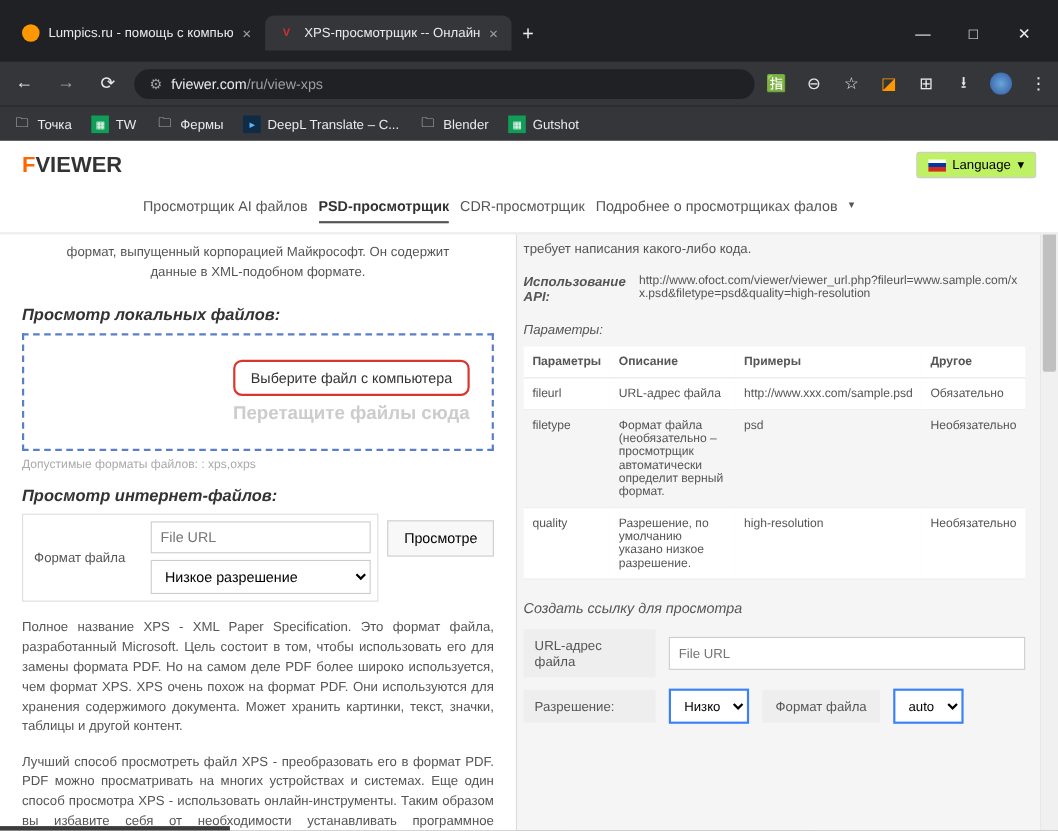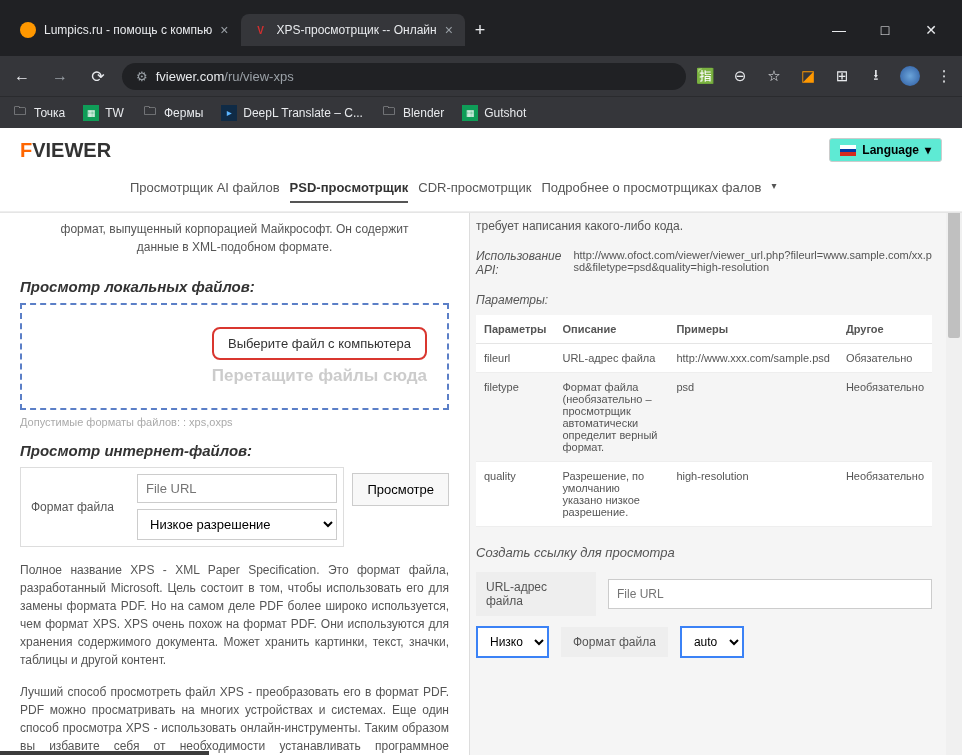--- a/index.html
+++ b/index.html
@@ -32,21 +32,21 @@
 .page-viewport { height: 643px; overflow: hidden; position: relative; background: #bbb; }
 .page-bg { position: absolute; inset: 0; background: radial-gradient(circle at 20% 30%, rgba(255,255,255,0.7) 5%, transparent 6%), radial-gradient(circle at 70% 60%, rgba(255,255,255,0.6) 8%, transparent 9%), linear-gradient(135deg, #a8a8b0, #c5c5cc); filter: blur(2px); }
 
 .left-col { width: 478px; background: #fff; margin-left: 0; border-right: 1px solid #ddd; overflow: hidden; }
 .right-col { width: 484px; background: #f5f5f5; overflow: hidden; position: relative; }
 
 .site-header { display: flex; align-items: center; padding: 10px 20px; justify-content: space-between; background: #fff; }
 .logo { font-size: 20px; font-weight: bold; }
 .logo-f { color: #ff6600; }
 .logo-rest { color: #333; }
-.lang-btn { border: 1px solid #ccc; background: #5eead4; padding: 4px 10px; font-size: 12px; border-radius: 3px; display: flex; align-items: center; gap: 6px; font-weight: bold; }
+.lang-btn { border: 1px solid #ccc; background: #bef264; padding: 4px 10px; font-size: 12px; border-radius: 3px; display: flex; align-items: center; gap: 6px; }
 .flag-ru { width: 16px; height: 11px; background: linear-gradient(#fff 33%, #0039a6 33% 66%, #d52b1e 66%); }
 
 .site-nav { display: flex; gap: 10px; padding: 8px 20px; font-size: 13px; color: #555; background: #fff; border-bottom: 1px solid #eee; }
 .nav-item { cursor: pointer; }
 .nav-item.active { color: #333; font-weight: bold; border-bottom: 2px solid #555; padding-bottom: 6px; }
 
 .content-pad { padding: 0 20px 12px 20px; font-size: 12px; color: #555; }
 .intro-text { text-align: center; padding: 8px 40px; line-height: 1.5; }
 
 .section-title { font-size: 15px; color: #333; margin: 14px 0 8px 0; font-style: italic; font-weight: bold; }
@@ -61,21 +61,21 @@
 .form-inputs { flex: 1; padding: 6px; }
 .text-input { width: 100%; padding: 6px 8px; border: 1px solid #ccc; font-size: 13px; margin-bottom: 6px; }
 .select-input { width: 100%; padding: 6px 8px; border: 1px solid #ccc; font-size: 13px; background: #fff; }
 .view-btn { padding: 8px 14px; border: 1px solid #ccc; background: #f8f8f8; font-size: 13px; }
 
 .desc-para { font-size: 12px; color: #555; line-height: 1.5; margin-top: 14px; text-align: justify; }
 
 .right-inner { padding: 0 14px 0 6px; font-size: 12px; color: #555; }
 .right-top-text { line-height: 1.4; padding: 6px 0; }
 .api-row { display: flex; gap: 12px; padding: 8px 0; font-style: italic; }
-.api-label { color: #555; }
+.api-label { color: #555; font-weight: bold; }
 .api-url { font-style: normal; font-size: 11px; word-break: break-all; }
 .params-title { font-style: italic; padding: 8px 0; }
 
 .param-table { width: 100%; border-collapse: collapse; font-size: 11px; }
 .param-table th { text-align: left; padding: 8px 8px; font-weight: bold; background: #fff; border-bottom: 1px solid #e5e5e5; }
 .param-table td { padding: 8px 8px; vertical-align: top; background: #fff; border-bottom: 1px solid #eee; }
 .param-table tr.alt td { background: #f5f5f5; }
 
 .create-link-title { font-style: italic; padding: 18px 0 12px 0; font-size: 13px; }
 .form-group { display: flex; align-items: center; gap: 12px; margin-bottom: 10px; }
@@ -258,20 +258,21 @@
           </tbody>
         </table>
 
         <div class="create-link-title">Создать ссылку для просмотра</div>
 
         <div class="form-group">
           <div class="fg-label">URL-адрес файла</div>
           <input class="fg-input" placeholder="File URL" style="">
         </div>
         <div class="form-group">
+          <div class="fg-label">Разрешение:</div>
           <select class="fg-select"><option>Низко</option></select>
           <div class="fg-label" style="width:auto;padding:8px 12px">Формат файла</div>
           <select class="fg-select"><option>auto</option></select>
         </div>
       </div>
     </div>
   </div>
 
   <div class="scrollbar">
     <div class="scroll-thumb"></div>

